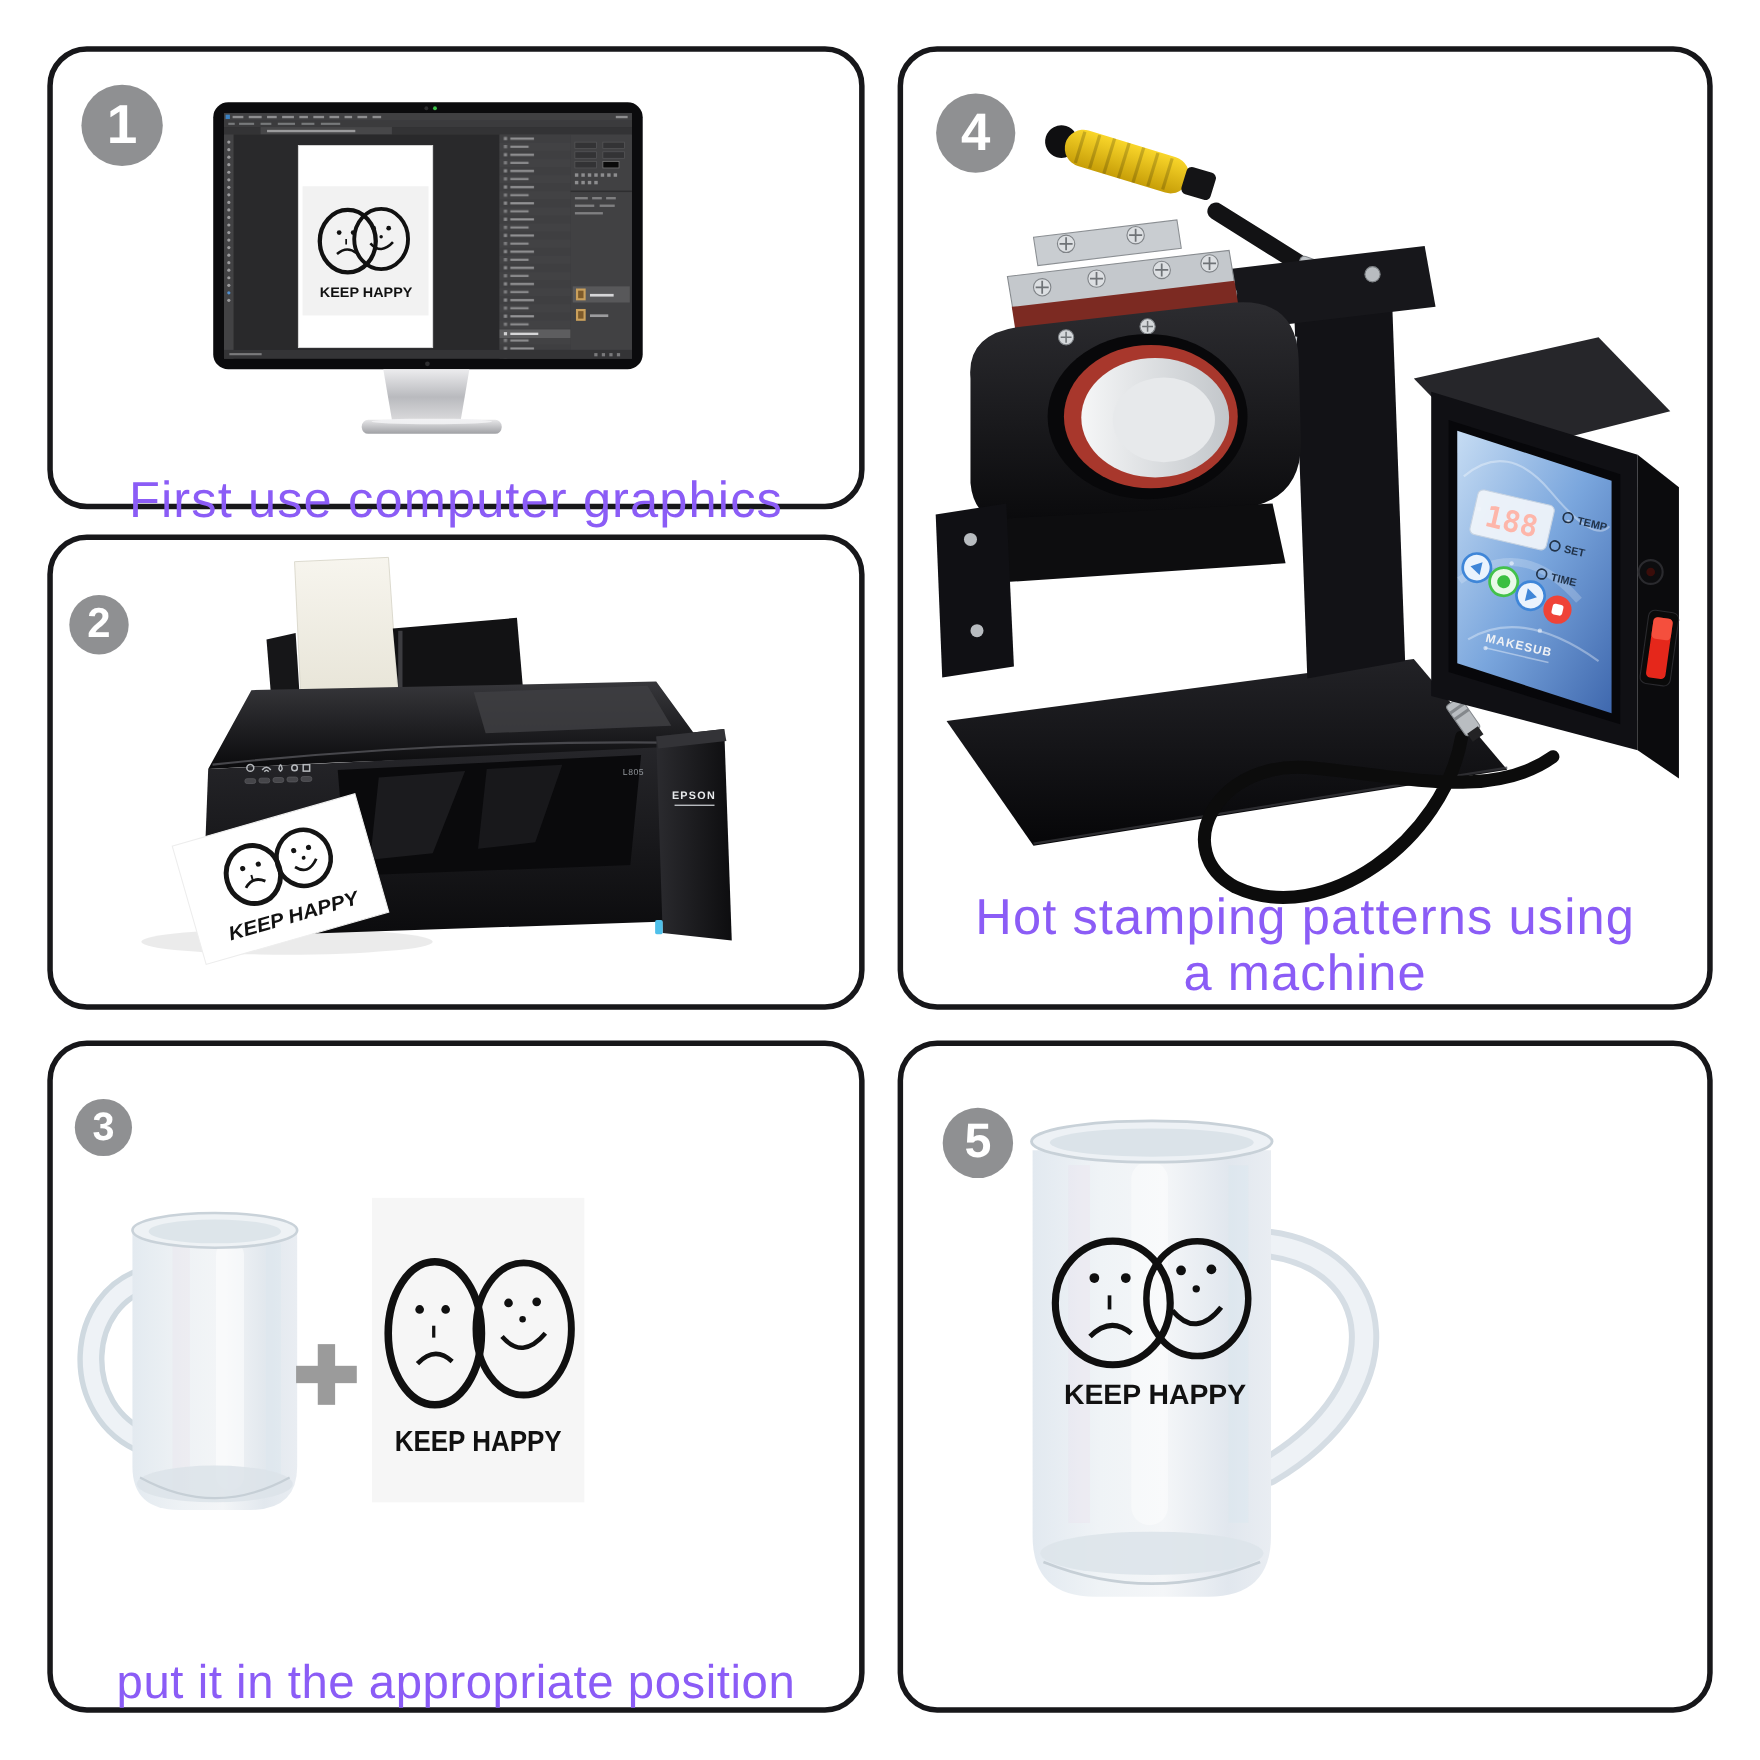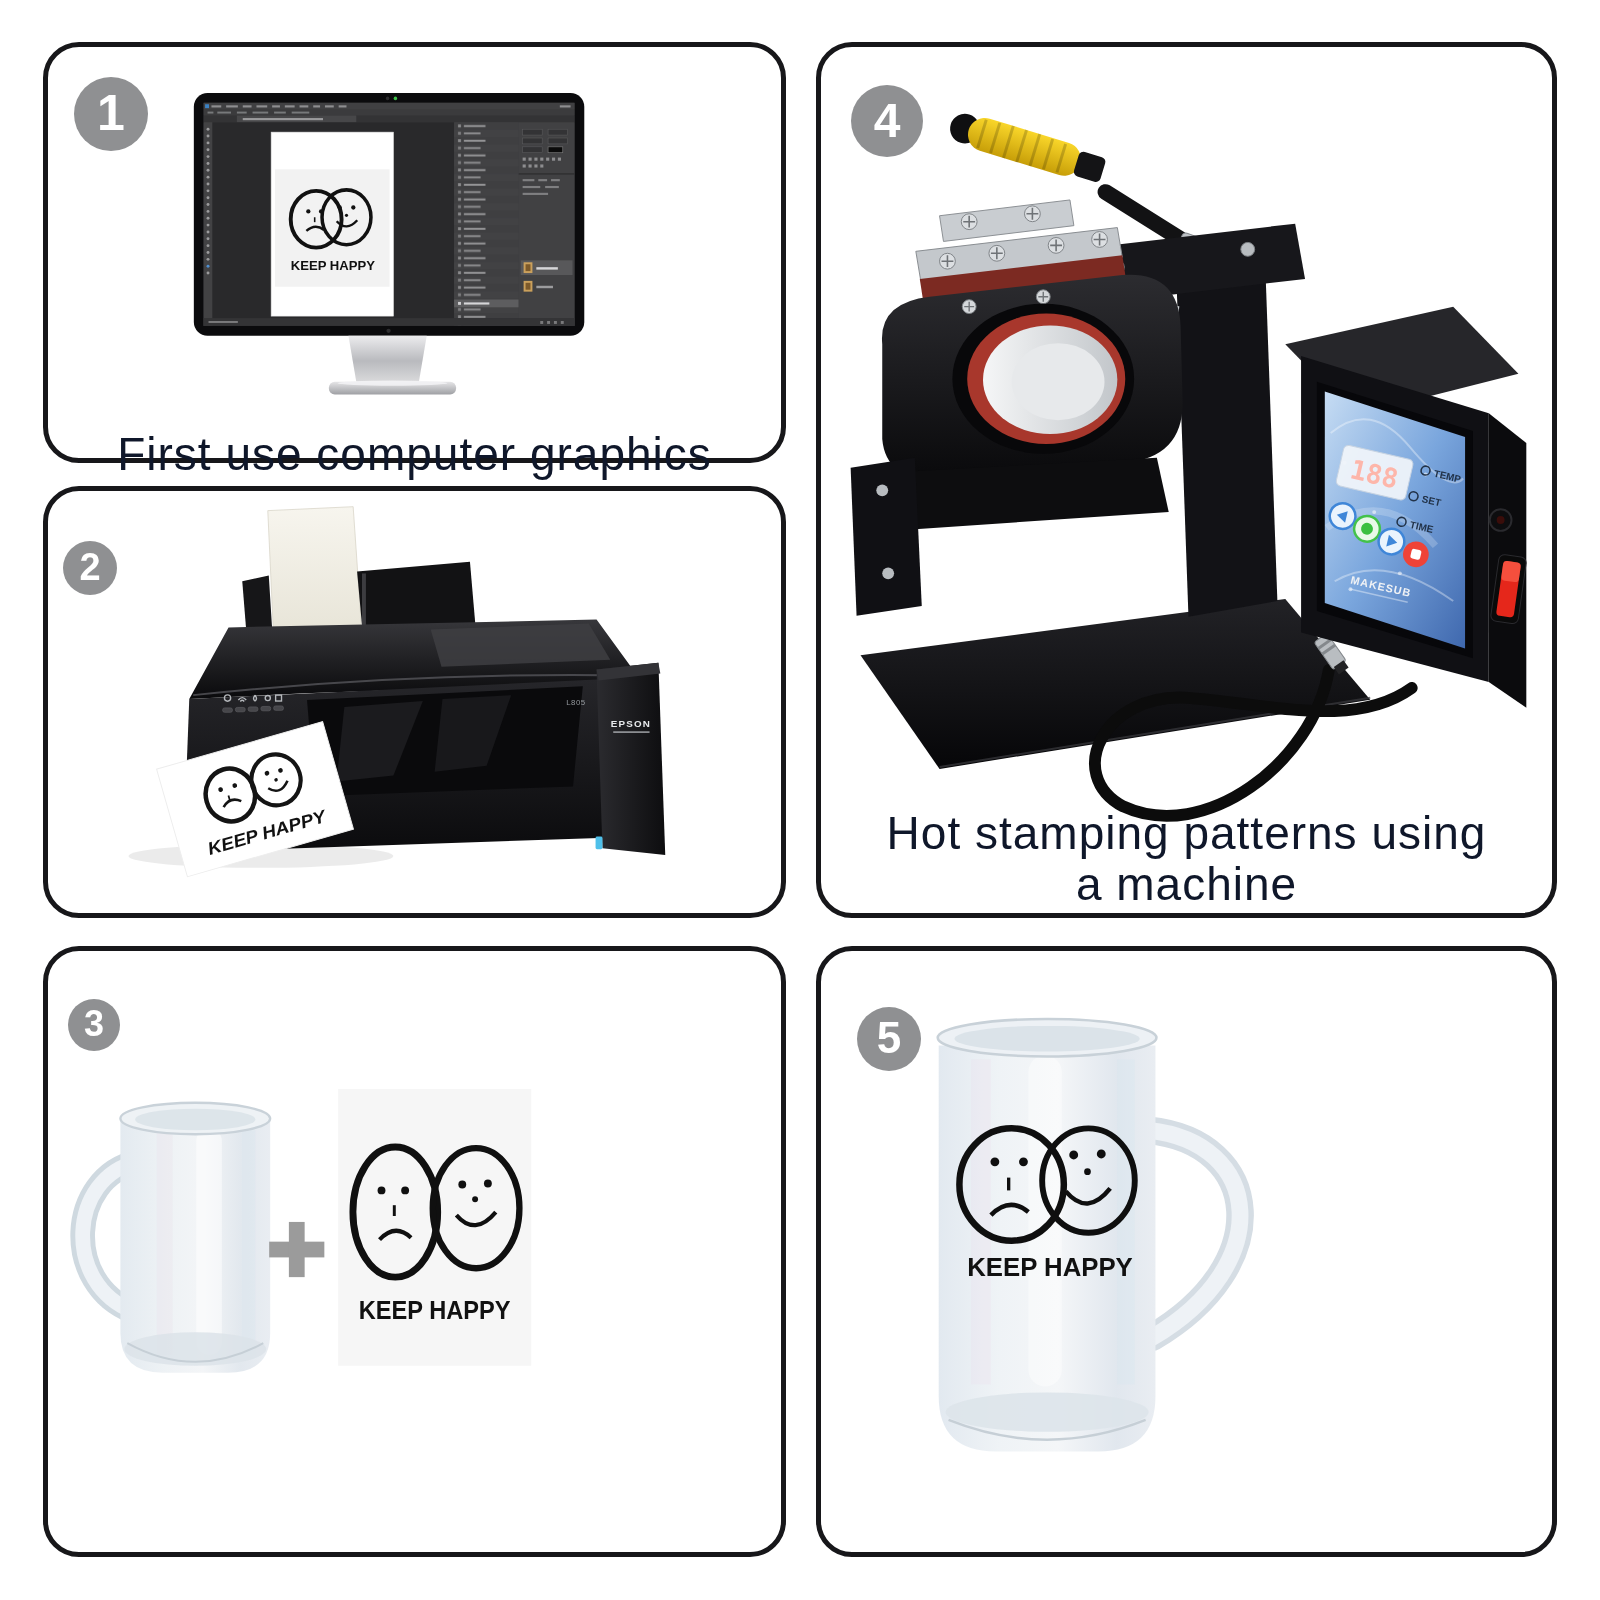--- a/index.html
+++ b/index.html
@@ -13,21 +13,21 @@
   .p5{left:816px;top:946px;width:741px;height:611px;}
   .art{position:absolute;left:0;top:0;width:100%;height:100%;}
   .badge{position:absolute;border-radius:50%;background:#8f9092;color:#fff;display:flex;
          align-items:center;justify-content:center;font-weight:bold;z-index:3;}
   .badge span{transform:translateY(-1px);}
   .bd1{left:26px;top:30px;width:74px;height:74px;font-size:50px;}
   .bd2{left:15px;top:50px;width:54px;height:54px;font-size:38px;}
   .bd3{left:20px;top:48px;width:52px;height:52px;font-size:36px;}
   .bd4{left:30px;top:38px;width:72px;height:72px;font-size:48px;}
   .bd5{left:36px;top:56px;width:64px;height:64px;font-size:44px;}
-  .caption{position:absolute;left:0;right:0;text-align:center;color:#0f172a;
+  .caption{position:absolute;left:0;right:0;text-align:center;color:#8b5cf6;
            font-size:46px;letter-spacing:1px;line-height:1.06;z-index:2;}
   .cap-sm{font-size:43px;letter-spacing:0.5px;}
 </style>
 </head>
 <body>
 
 <div class="poster">
 
   <section class="panel p1">
     <div class="badge bd1">
@@ -327,20 +327,21 @@
               <circle cx="446" cy="236" r="4"></circle>
             <circle cx="433" cy="252" r="3"></circle>
           </g>
           <path d="M351 258 L351 269" stroke-width="3"></path>
           <path d="M336 293 Q 352 276 368 291" stroke-width="4.2"></path>
           <path d="M414 268 Q 433 290 454 265" stroke-width="4.2"></path>
         </g>
         <text x="392" y="374" text-anchor="middle" font-size="27" font-weight="bold" textLength="154" lengthAdjust="spacingAndGlyphs" fill="#111">KEEP HAPPY</text>
       </g>
     </svg>
+    <div class="caption cap-sm" style="top:557px">put it in the appropriate position</div>
   </section>
 
   <section class="panel p4">
     <div class="badge bd4">
       <span>4</span>
     </div>
     <svg class="art" viewBox="0 0 740 875">
       <defs>
         <linearGradient id="gripg" x1="0" y1="0" x2="0" y2="1">
           <stop offset="0" stop-color="#f9d62a"></stop>

